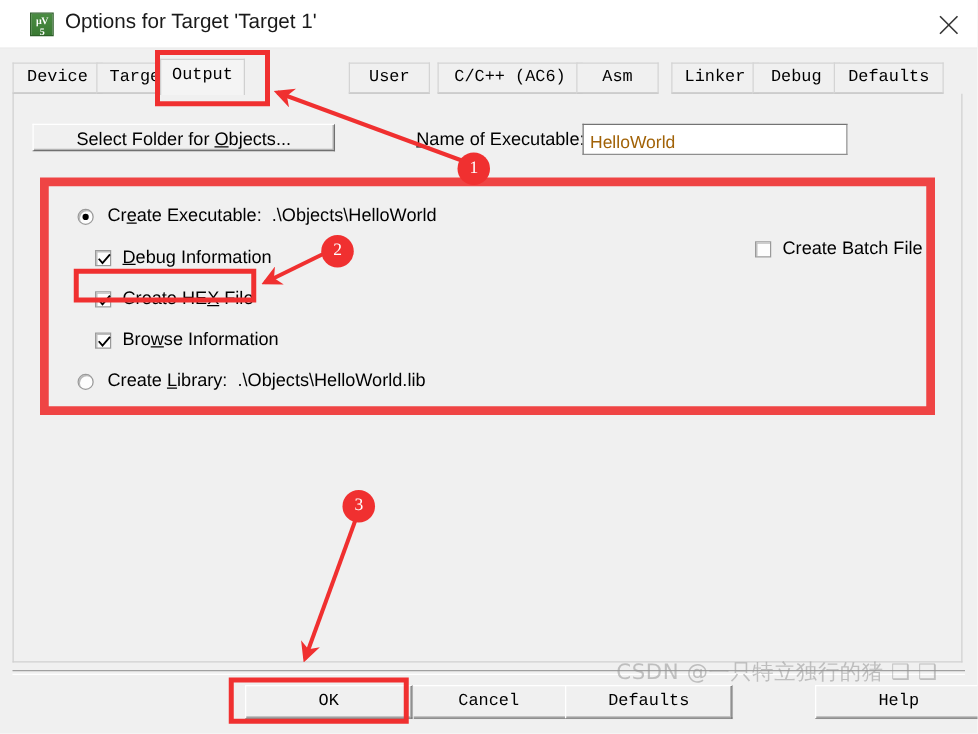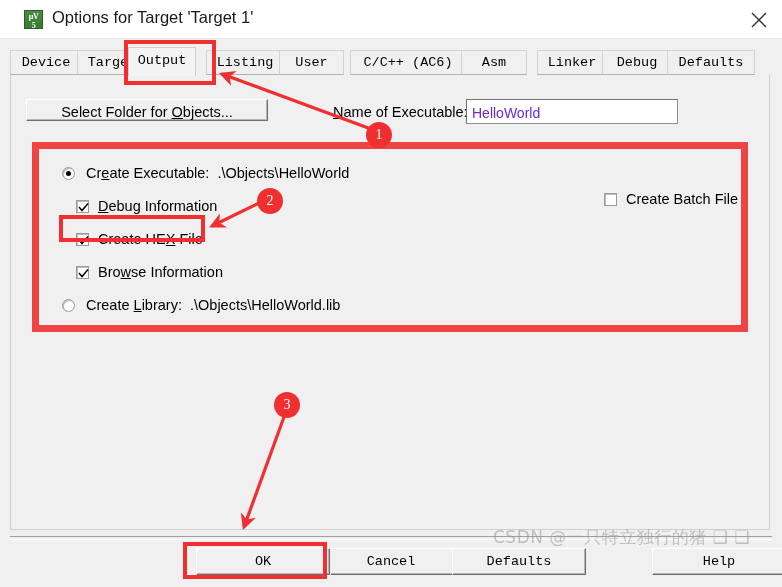--- a/index.html
+++ b/index.html
@@ -143,21 +143,21 @@
   .exe-input {
     position: absolute;
     left: 466px; top: 99px;
     width: 212px; height: 25px;
     box-sizing: border-box;
     background: #ffffff;
     border: 1px solid #8f8f8f;
     border-top-color: #737373;
     border-left-color: #737373;
     font-size: 14px;
-    color: #6d28d9;
+    color: #a16207;
     padding: 3px 0 0 5px;
     font-family: "Liberation Sans", sans-serif;
     outline: none;
   }
 
   
   .groupbox {
     position: absolute;
     left: 32px; top: 142px;
     width: 716px; height: 190px;
@@ -283,21 +283,20 @@
         <line x1="1" y1="1" x2="15" y2="15" stroke="#333" stroke-width="1.3"></line>
         <line x1="15" y1="1" x2="1" y2="15" stroke="#333" stroke-width="1.3"></line>
       </svg>
     </div>
   </div>
 
   <div class="tabstrip">
     <div class="tab" style="left:0px;width:72px;">Device</div>
     <div class="tab" style="left:67px;width:70px;">Target</div>
     <div class="tab selected" style="left:118px;width:68px;">Output</div>
-    <div class="tab" style="left:196px;width:78px;">Listing</div>
     <div class="tab" style="left:269px;width:65px;">User</div>
     <div class="tab" style="left:340px;width:116px;">C/C++ (AC6)</div>
     <div class="tab" style="left:451px;width:66px;">Asm</div>
     <div class="tab" style="left:527px;width:70px;">Linker</div>
     <div class="tab" style="left:592px;width:70px;">Debug</div>
     <div class="tab" style="left:657px;width:88px;">Defaults</div>
   </div>
 
   <div class="tabpage"></div>
 

